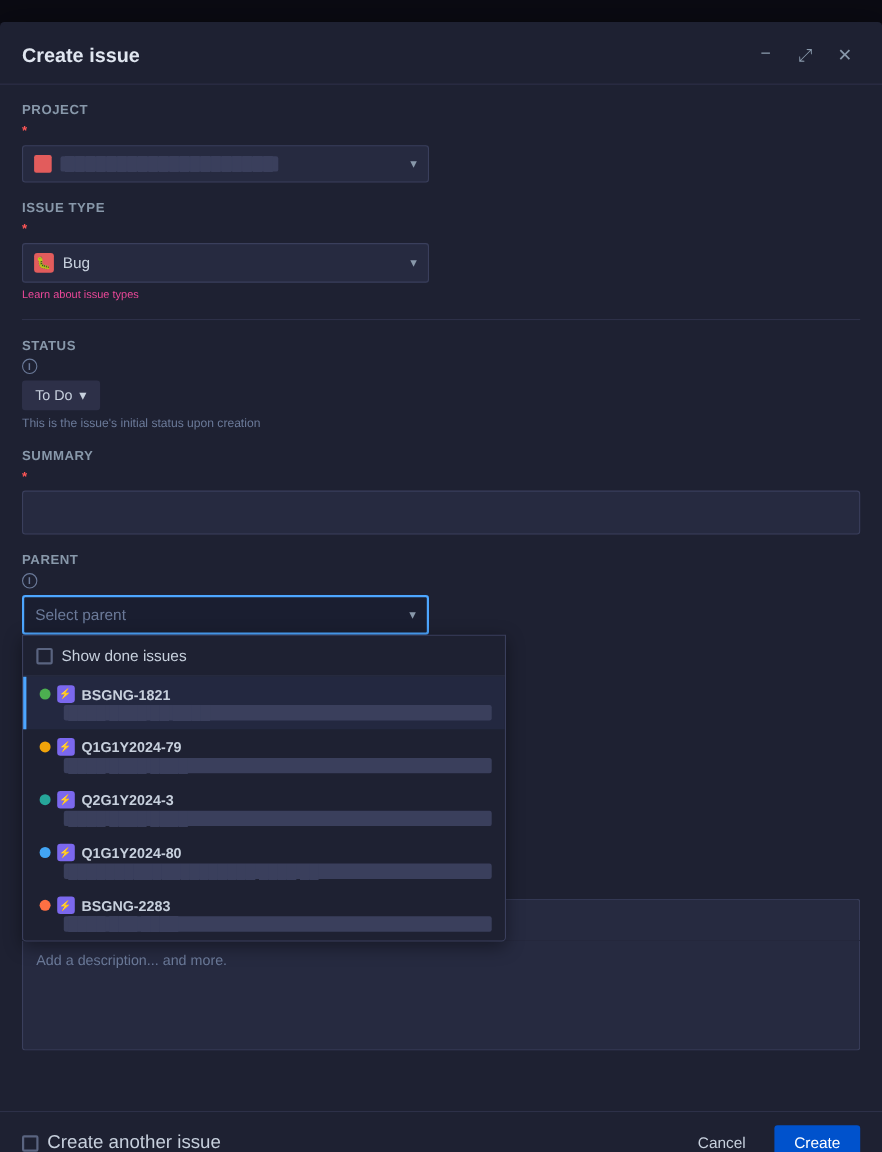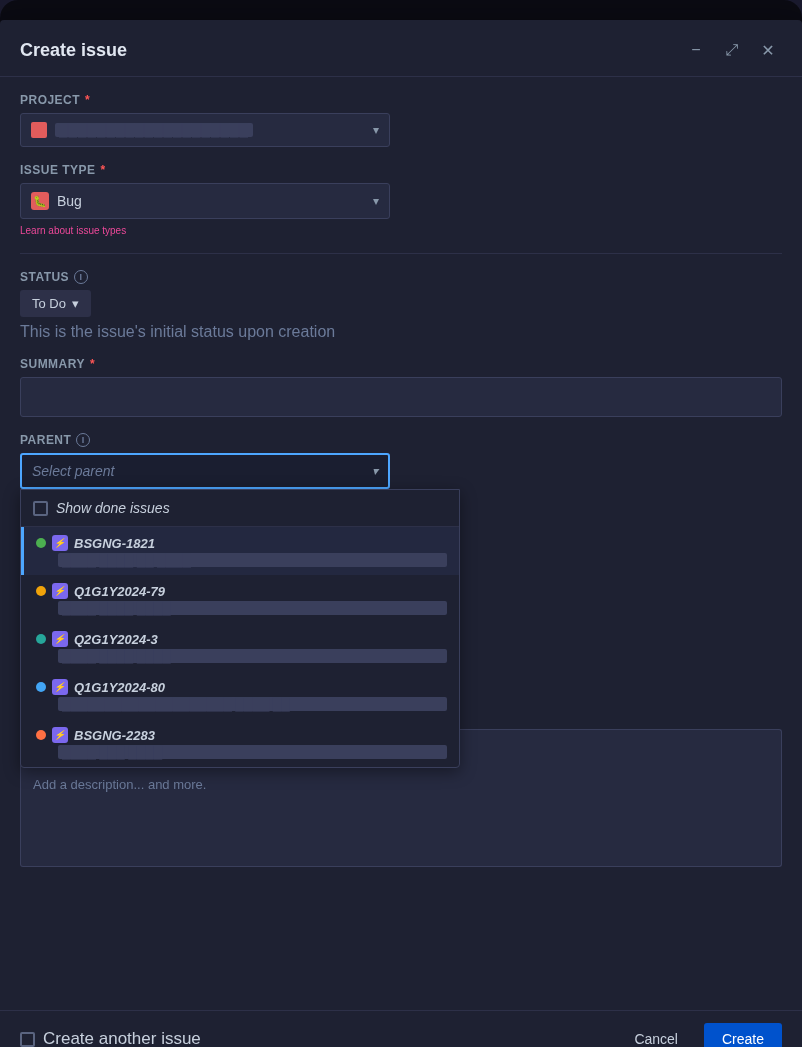--- a/index.html
+++ b/index.html
@@ -14,21 +14,20 @@
       min-height: 100vh;
     }
     .modal-overlay {
       position: fixed;
       inset: 0;
       background: rgba(0,0,0,0.6);
       display: flex;
       align-items: flex-start;
       justify-content: center;
       padding-top: 20px;
-      border-radius: 18px;
     }
     .modal {
       background: #1e2132;
       border-radius: 4px;
       width: 802px;
       min-height: 1047px;
       position: relative;
       display: flex;
       flex-direction: column;
       box-shadow: 0 8px 32px rgba(0,0,0,0.5);
@@ -77,20 +76,21 @@
     }
     .form-label {
       display: flex;
       gap: 5px;
       font-size: 12px;
       font-weight: 600;
       color: #8898aa;
       margin-bottom: 6px;
       text-transform: uppercase;
       letter-spacing: 0.04em;
+      flex-direction: column;
     }
     .form-label .required { color: #ff5656; }
     .form-label .info-icon {
       display: inline-flex;
       align-items: center;
       justify-content: center;
       width: 14px;
       height: 14px;
       border-radius: 50%;
       border: 1px solid #6b7a99;
@@ -173,39 +173,38 @@
       padding: 6px 12px;
       color: #c7d0dd;
       font-size: 13px;
       font-weight: 500;
       cursor: pointer;
       display: inline-flex;
       align-items: center;
       gap: 6px;
     }
     .status-hint {
-      font-size: 16px;
+      font-size: 11px;
       color: #6b7a99;
       margin-top: 6px;
     }
     .text-input {
       width: 100%;
       background: #262a40;
       border: 1px solid #3a3f5c;
       border-radius: 3px;
       padding: 10px 12px;
       color: #c7d0dd;
       font-size: 14px;
       outline: none;
       min-height: 40px;
     }
     .parent-select-wrapper {
       position: relative;
       max-width: 370px;
-      font-style: italic;
     }
     .parent-select {
       width: 100%;
       background: #1a1e30;
       border: 2px solid #4da6ff;
       border-radius: 3px;
       padding: 8px 10px;
       color: #6b7a99;
       font-size: 14px;
       cursor: pointer;

